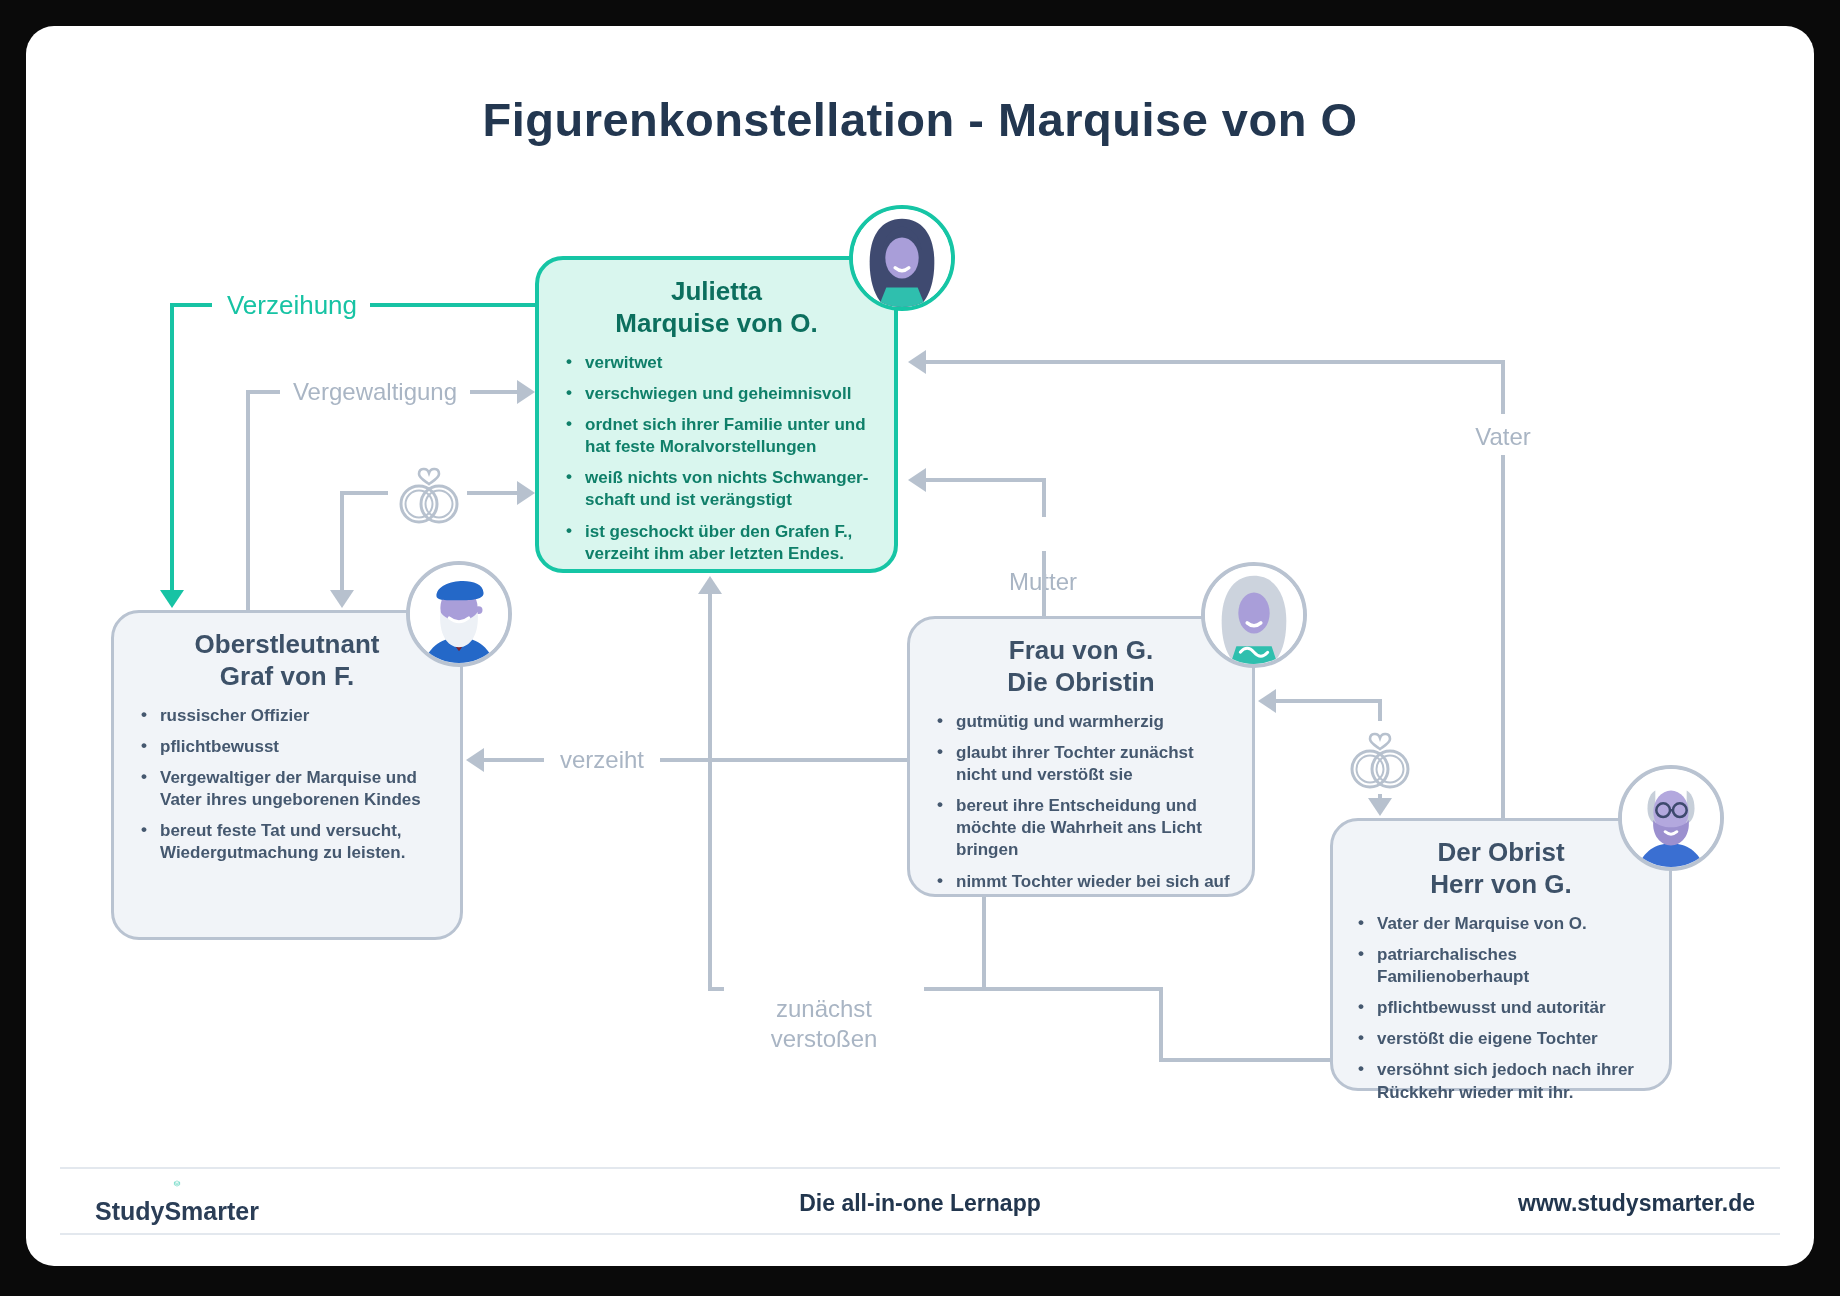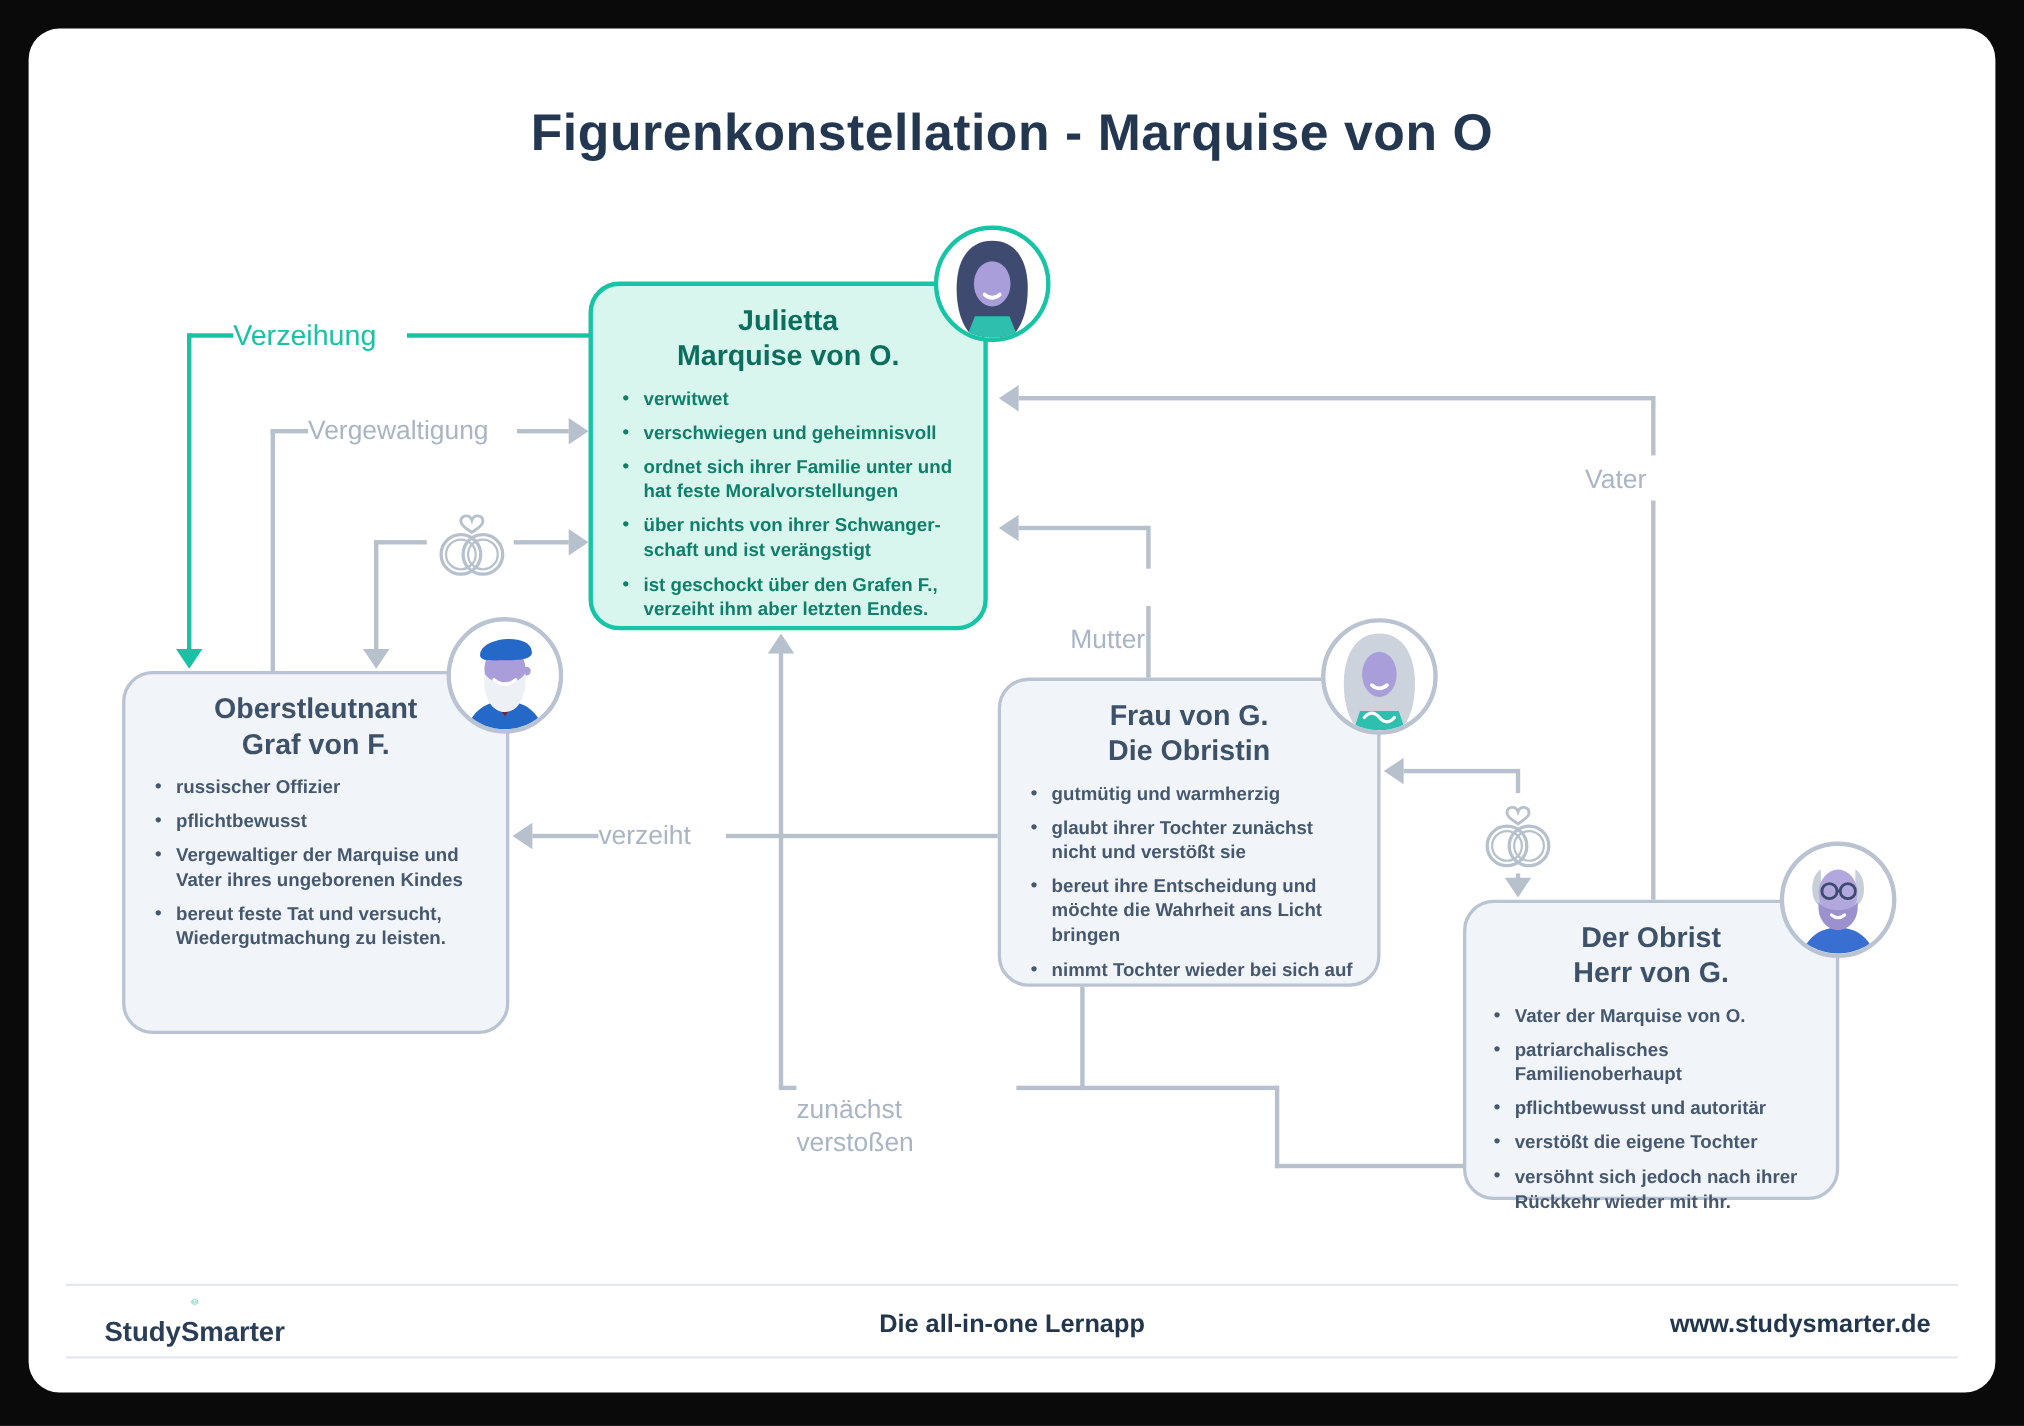--- a/index.html
+++ b/index.html
@@ -28,21 +28,21 @@
   
   .h{position:absolute;height:4px;background:#b7c1ce;}
   .v{position:absolute;width:4px;background:#b7c1ce;}
   .h.teal,.v.teal{background:#17c3a4;}
   .arr{position:absolute;width:0;height:0;border-style:solid;}
   .arr.down{border-left:12px solid transparent;border-right:12px solid transparent;border-top:18px solid #b7c1ce;border-bottom:0;}
   .arr.up{border-left:12px solid transparent;border-right:12px solid transparent;border-bottom:18px solid #b7c1ce;border-top:0;}
   .arr.left{border-top:12px solid transparent;border-bottom:12px solid transparent;border-right:18px solid #b7c1ce;border-left:0;}
   .arr.right{border-top:12px solid transparent;border-bottom:12px solid transparent;border-left:18px solid #b7c1ce;border-right:0;}
   .arr.down.tealc{border-top-color:#17c3a4;}
-  .rel-label{position:absolute;text-align:left;font-size:24px;color:#a9b5c4;background:#fff;line-height:30px;}
+  .rel-label{position:absolute;text-align:center;font-size:24px;color:#a9b5c4;background:#fff;line-height:30px;}
   .rel-label.tealc{color:#17c3a4;font-size:26px;font-weight:500;}
   .rings{position:absolute;width:84px;height:84px;}
   
   .rule{position:absolute;left:60px;width:1720px;height:2px;background:#e3e8ee;}
   .brand{position:absolute;left:95px;top:1180px;height:46px;display:flex;align-items:center;gap:10px;flex-direction:column;}
   .brand-name{font-size:25px;font-weight:600;color:#2b3e57;}
   .tagline{position:absolute;left:0;top:1190px;width:100%;text-align:center;font-size:23px;font-weight:bold;color:#22364e;}
   .website{position:absolute;right:85px;top:1190px;font-size:23px;font-weight:bold;color:#22364e;}
 </style>
 </head>
@@ -119,21 +119,21 @@
 
   <div class="char-box mint" style="left:535px;top:256px;width:363px;height:317px;">
     <div class="char-title">
       <div>Julietta</div>
       <div>Marquise von O.</div>
     </div>
     <ul class="traits">
       <li>verwitwet</li>
       <li>verschwiegen und geheimnisvoll</li>
       <li>ordnet sich ihrer Familie unter und hat feste Moralvorstellungen</li>
-      <li>über nichts von ihrer Schwanger-schaft und ist verängstigt</li>
+      <li>weiß nichts von nichts Schwanger-schaft und ist verängstigt</li>
       <li>ist geschockt über den Grafen F., verzeiht ihm aber letzten Endes.</li>
     </ul>
   </div>
 
   <div class="char-box gray" style="left:111px;top:610px;width:352px;height:330px;">
     <div class="char-title">
       <div>Oberstleutnant</div>
       <div>Graf von F.</div>
     </div>
     <ul class="traits">

